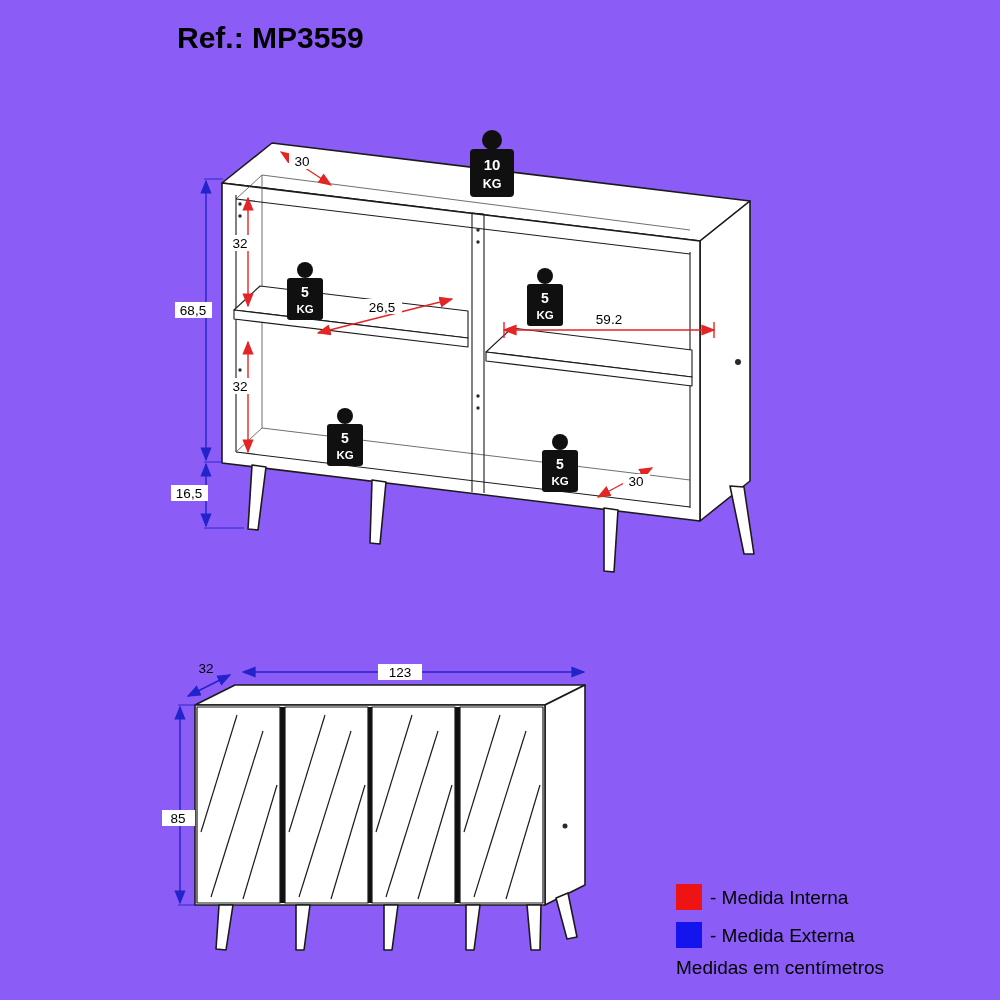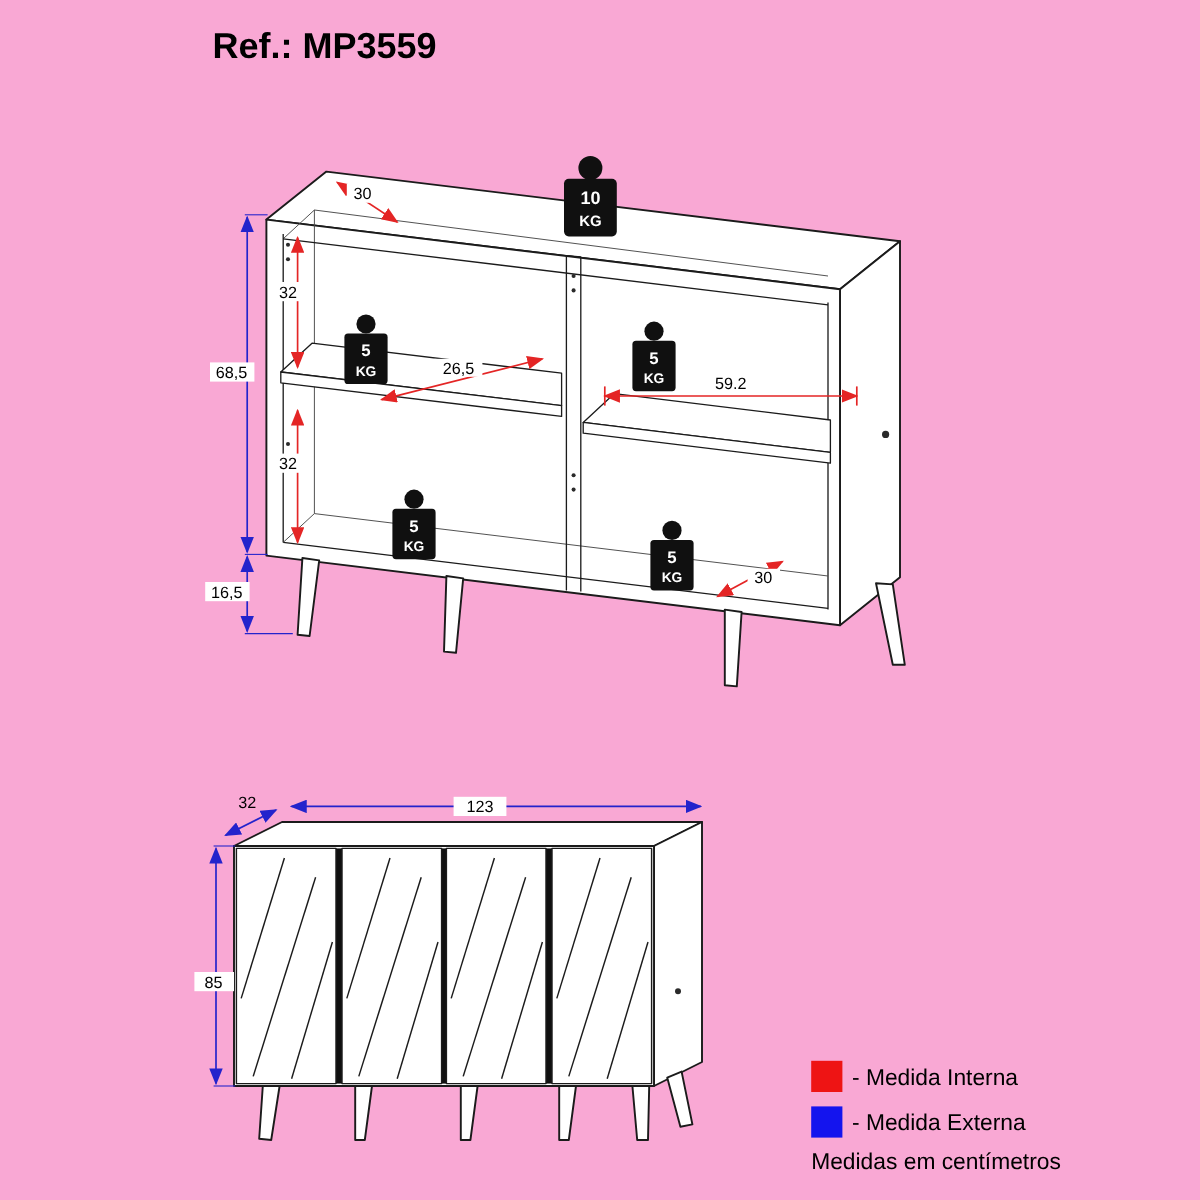--- a/index.html
+++ b/index.html
@@ -1,16 +1,16 @@
 <!DOCTYPE html>
 <html><head>
 <meta charset="utf-8">
 <style>
   html,body{margin:0;padding:0;background:#ffffff;}
-  #page{position:relative;width:1000px;height:1000px;background:#f9a8d4;overflow:hidden;}
+  #page{position:relative;width:1000px;height:1000px;background:#8b5cf6;overflow:hidden;}
   svg{display:block;}
   svg text{font-family:"Liberation Sans",sans-serif;}
   .ttl{font-size:30px;font-weight:bold;fill:#000;}
   .outline{fill:#ffffff;stroke:#1b1b1b;stroke-width:1.6;stroke-linejoin:round;}
   .iline{stroke:#1b1b1b;stroke-width:1.1;fill:none;}
   .thin{stroke:#4a4a4a;stroke-width:0.8;fill:none;}
   .shelf{fill:#ffffff;stroke:#1b1b1b;stroke-width:1.1;stroke-linejoin:round;}
   .dr{stroke:#e42525;stroke-width:1.4;fill:none;}
   .db{stroke:#2323cc;stroke-width:1.4;fill:none;}
   .dbthin{stroke:#2323cc;stroke-width:0.9;fill:none;}

